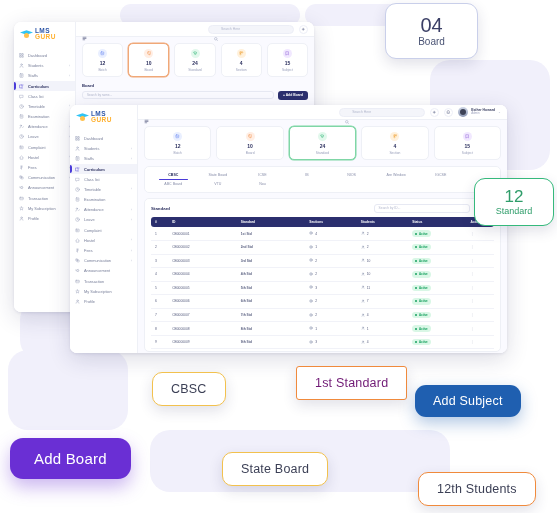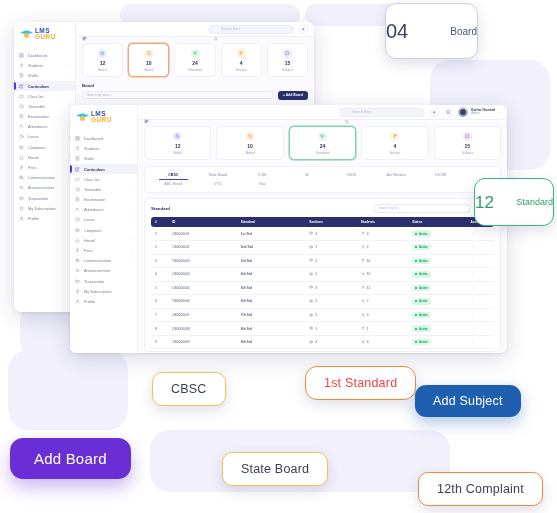--- a/index.html
+++ b/index.html
@@ -186,43 +186,43 @@
     flex: 1; border: 1px solid #e7e9f3; border-radius: 3px; height: 8px;
     font-size: 3.1px; color: #b3b8cd; display: flex; align-items: center; padding: 0 4px;
   }
 
   
   .callout {
     position: absolute; display: flex; align-items: center; justify-content: center;
     border-radius: 9px; background: #fff; white-space: nowrap;
     box-shadow: 0 5px 14px rgba(40,40,90,.14);
   }
-  .callout.stacked { flex-direction: row; gap: 1px; justify-content: space-between; }
+  .callout.stacked { flex-direction: column; gap: 1px; }
   .c-num   { font-size: 20px; font-weight: 400; color: #3b3f66; line-height: 1; }
   .c-sub   { font-size: 10px; color: #4a5374; }
 
   #callout-board-count {
     left: 385px; top: 3px; width: 93px; height: 56px;
     border: 1px solid #c9cfea; border-radius: 11px;
   }
   #callout-standard-count {
     left: 474px; top: 178px; width: 80px; height: 48px;
     border: 1.5px solid #35b97c; border-radius: 11px;
   }
   #callout-standard-count .c-num { font-size: 17px; color: #2f9d6a; }
   #callout-standard-count .c-sub { font-size: 9px; color: #2f9d6a; }
 
   .pill { font-size: 12.5px; font-weight: 400; padding: 9px 18px; letter-spacing: .2px; }
   #pill-cbsc {
     left: 152px; top: 372px; border: 1.5px solid #f2c14e; color: #3b3f55;
     border-radius: 10px;
   }
   #pill-first-standard {
-    left: 305px; top: 366px; border: 1.5px solid #f08a3c; color: #ef4444;
-    border-radius: 12px;
+    left: 296px; top: 366px; border: 1.5px solid #f08a3c; color: #701a75;
+    border-radius: 3px;
   }
   #pill-add-standard {
     left: 415px; top: 385px; background: #1f5fb0; color: #fff;
     border-radius: 11px; box-shadow: 0 6px 16px rgba(31,95,176,.35);
   }
   #pill-add-board {
     left: 10px; top: 438px; background: #6a2fd4; color: #fff;
     border-radius: 13px; font-size: 15px; padding: 12px 24px;
     box-shadow: 0 8px 18px rgba(106,47,212,.35);
   }
@@ -1070,15 +1070,15 @@
   <div class="callout stacked" id="callout-standard-count">
     <span class="c-num">12</span>
     <span class="c-sub">Standard</span>
   </div>
 
   <div class="callout pill" id="pill-cbsc">CBSC</div>
   <div class="callout pill" id="pill-first-standard">1st Standard</div>
   <div class="callout pill" id="pill-add-standard">Add Subject</div>
   <div class="callout pill" id="pill-add-board">Add Board</div>
   <div class="callout pill" id="pill-state-board">State Board</div>
-  <div class="callout pill" id="pill-12th-standard">12th Complaint</div>
+  <div class="callout pill" id="pill-12th-standard">12th Students</div>
 
 </div>
 
 </body></html>

